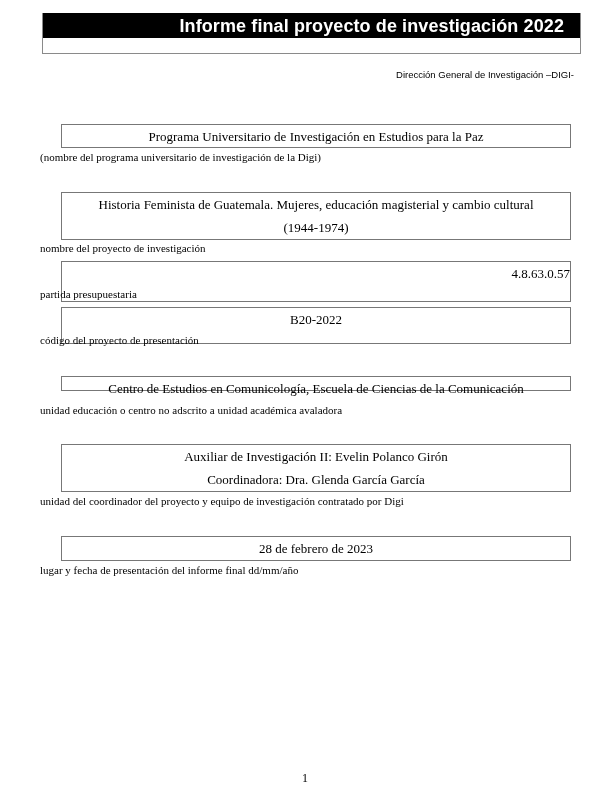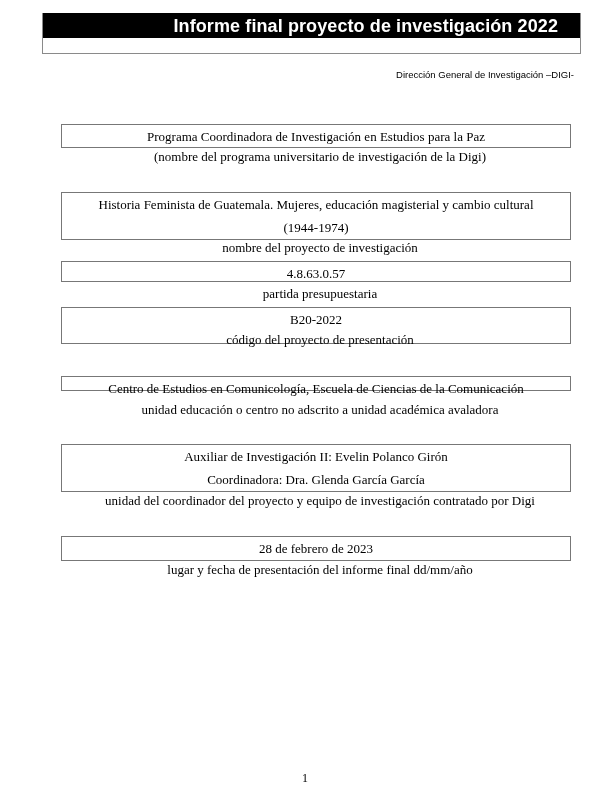--- a/index.html
+++ b/index.html
@@ -2,49 +2,49 @@
 <html><head>
 <meta charset="utf-8">
 <style>
   html, body { margin: 0; padding: 0; background: #ffffff; }
   body { width: 600px; height: 789px; position: relative; overflow: hidden;
          font-family: "Liberation Serif", serif; color: #000; }
   .header { position: absolute; left: 42px; top: 13px; width: 537px; height: 40px;
             border: 1px solid #8a8a8a; border-top: none; box-sizing: content-box; }
   .header .band { background: #000; height: 25px; color: #fff; text-align: right;
             font-family: "Liberation Sans", sans-serif; font-weight: bold; font-size: 18px;
-            line-height: 27px; padding-right: 22px; letter-spacing: 0.1px; }
+            line-height: 27px; padding-right: 16px; letter-spacing: 0.1px; }
   .header .sub { height: 15px; font-family: "Liberation Sans", sans-serif; font-size: 9.5px;
             text-align: right; padding-right: 6px; line-height: 16px; margin-top: 29px; }
   .box { position: absolute; left: 61px; width: 510px; border: 1.5px solid #777;
          box-sizing: border-box; text-align: center; font-size: 13px; }
   .box div { line-height: 23px; }
-  .cap { position: absolute; left: 40px; width: 560px; text-align: center; font-size: 13px; line-height: 16px; }
+  .cap { position: absolute; left: 40px; width: 560px; text-align: left; font-size: 11px; line-height: 16px; }
   .pagenum { position: absolute; left: 0; width: 610px; top: 771px; text-align: center; font-size: 12px; }
 </style>
 </head>
 <body>
 
 <div class="header">
   <div class="band">Informe final proyecto de investigación 2022</div>
   <div class="sub">Dirección General de Investigación –DIGI-</div>
 </div>
 
 <div class="box" style="top:124px;height:24px;">
-  <div>Programa Coordinadora de Investigación en Estudios para la Paz</div>
+  <div>Programa Universitario de Investigación en Estudios para la Paz</div>
 </div>
 <div class="cap" style="top:149px;">(nombre del programa universitario de investigación de la Digi)</div>
 
 <div class="box" style="top:192px;height:48px;">
   <div>Historia Feminista de Guatemala. Mujeres, educación magisterial y cambio cultural</div>
   <div>(1944-1974)</div>
 </div>
 <div class="cap" style="top:240px;">nombre del proyecto de investigación</div>
 
-<div class="box" style="top:261px;height:21px;">
+<div class="box" style="top:261px;height:41px;text-align:right;">
   <div>4.8.63.0.57</div>
 </div>
 <div class="cap" style="top:286px;">partida presupuestaria</div>
 
 <div class="box" style="top:307px;height:37px;">
   <div>B20-2022</div>
 </div>
 <div class="cap" style="top:332px;">código del proyecto de presentación</div>
 
 <div class="box" style="top:376px;height:15px;">

